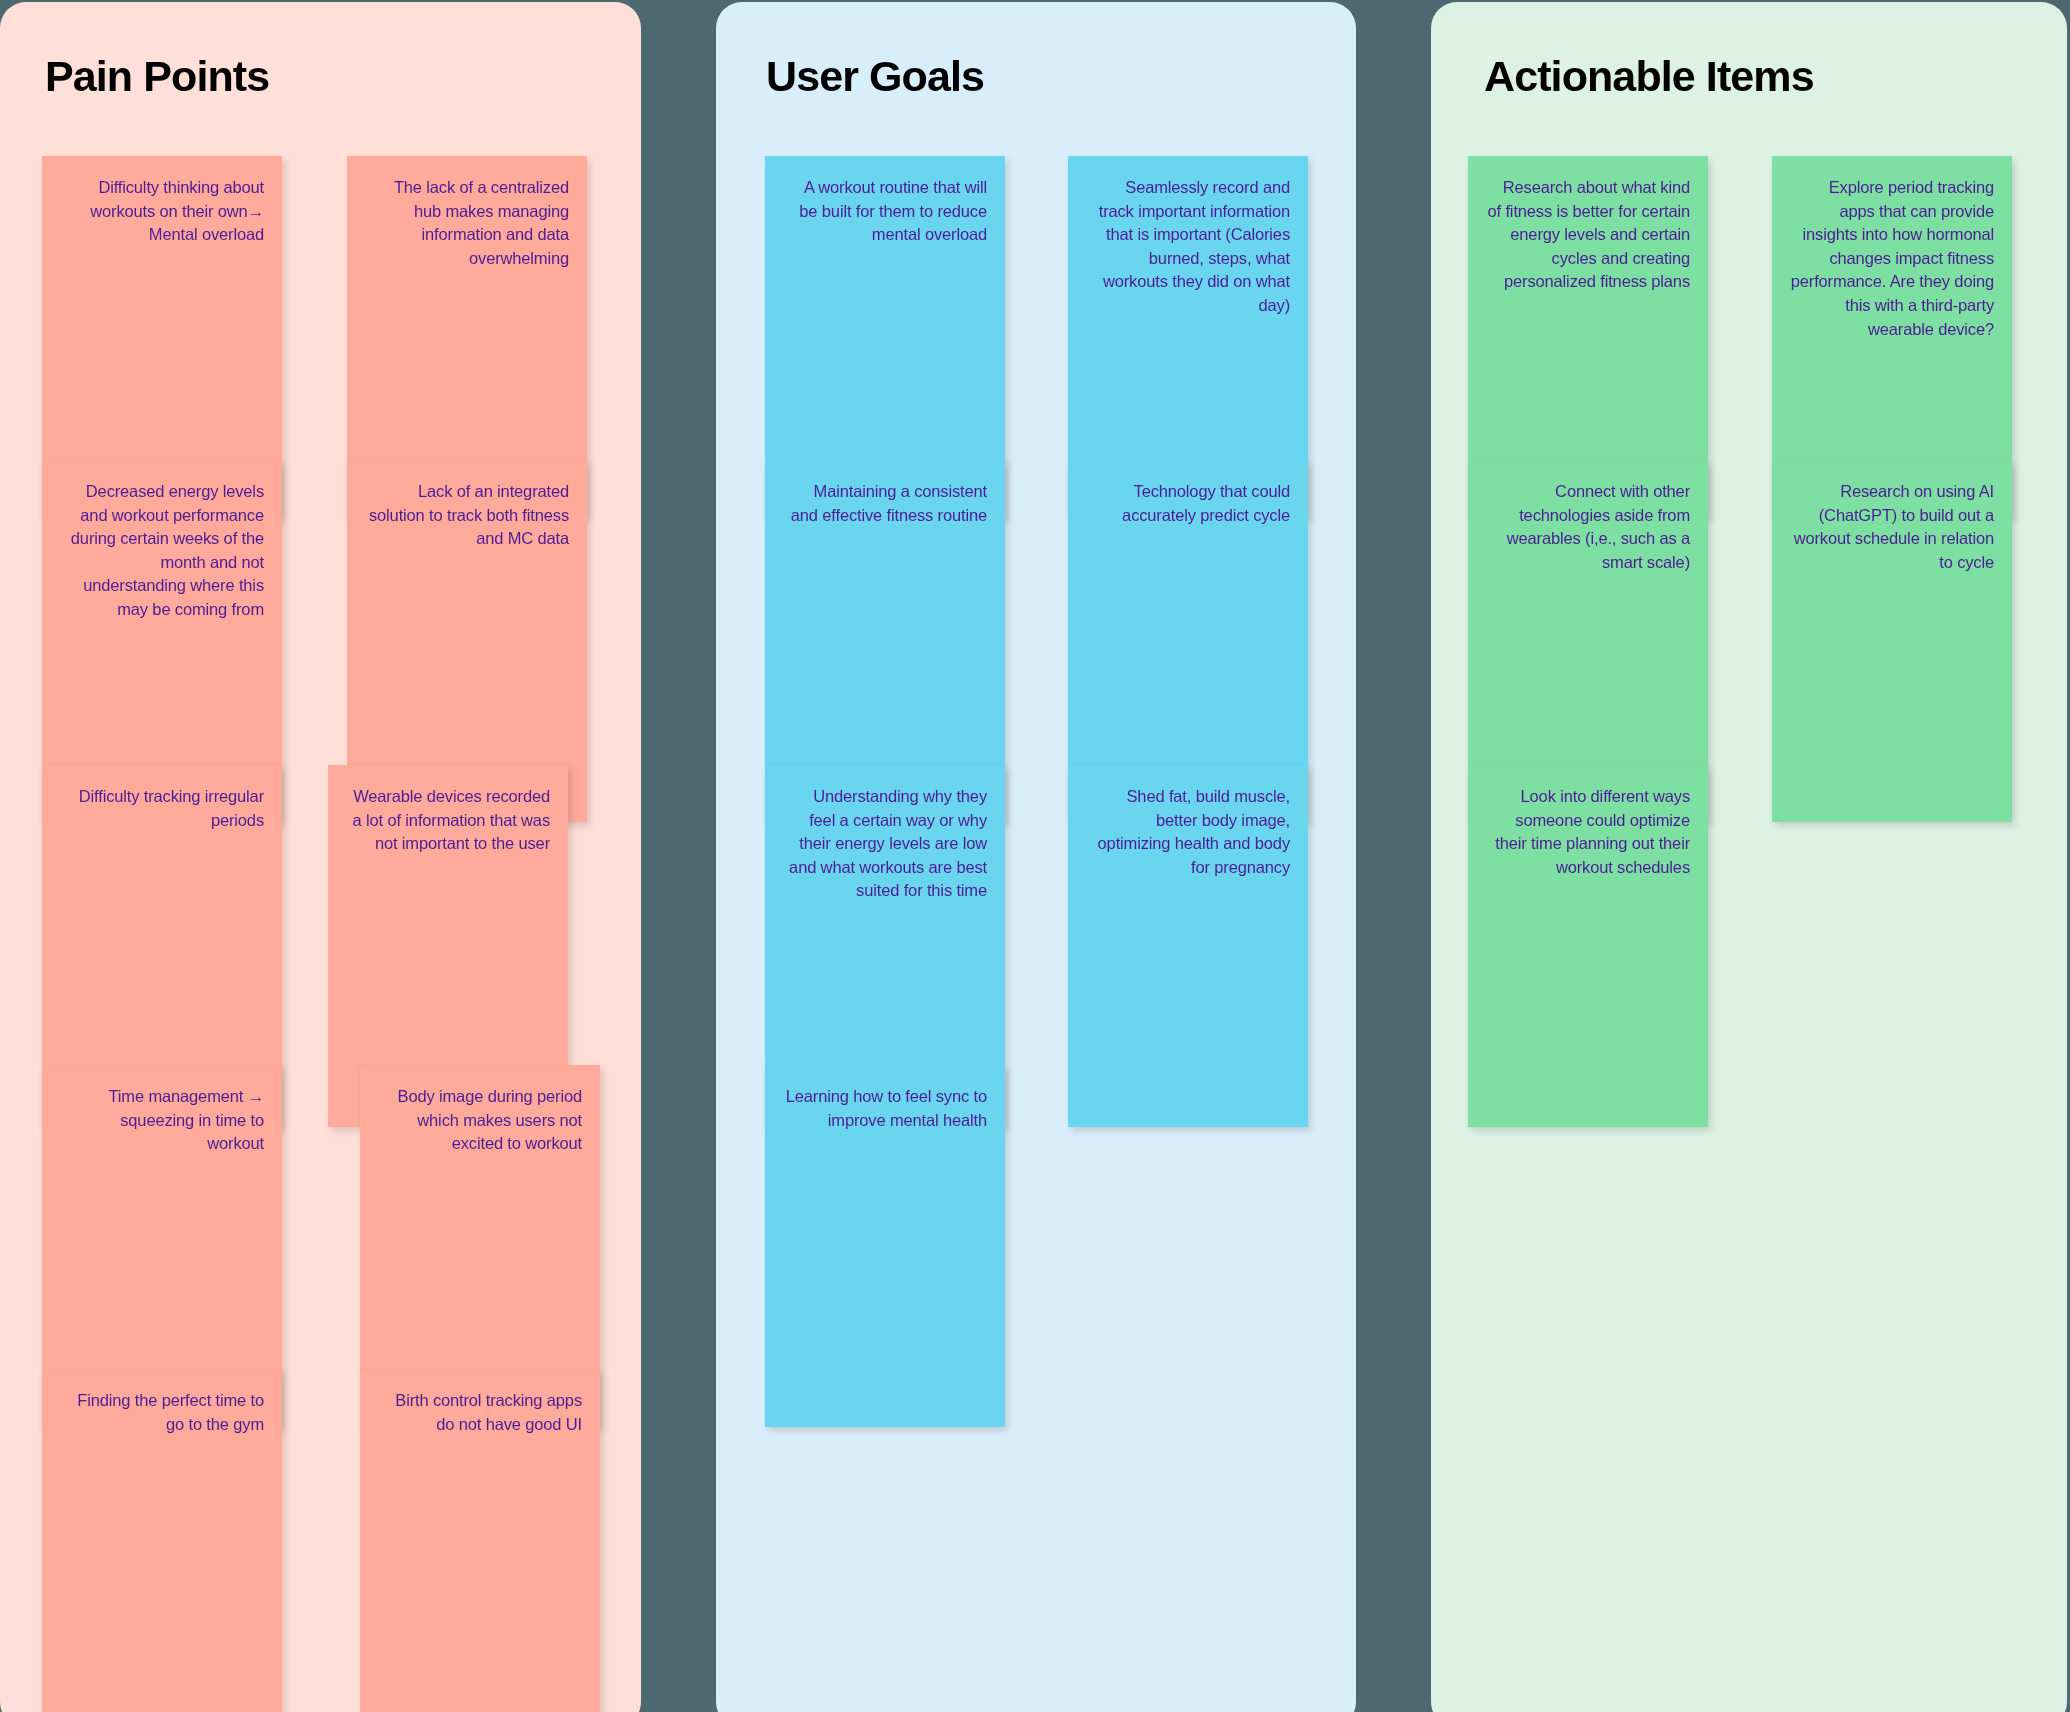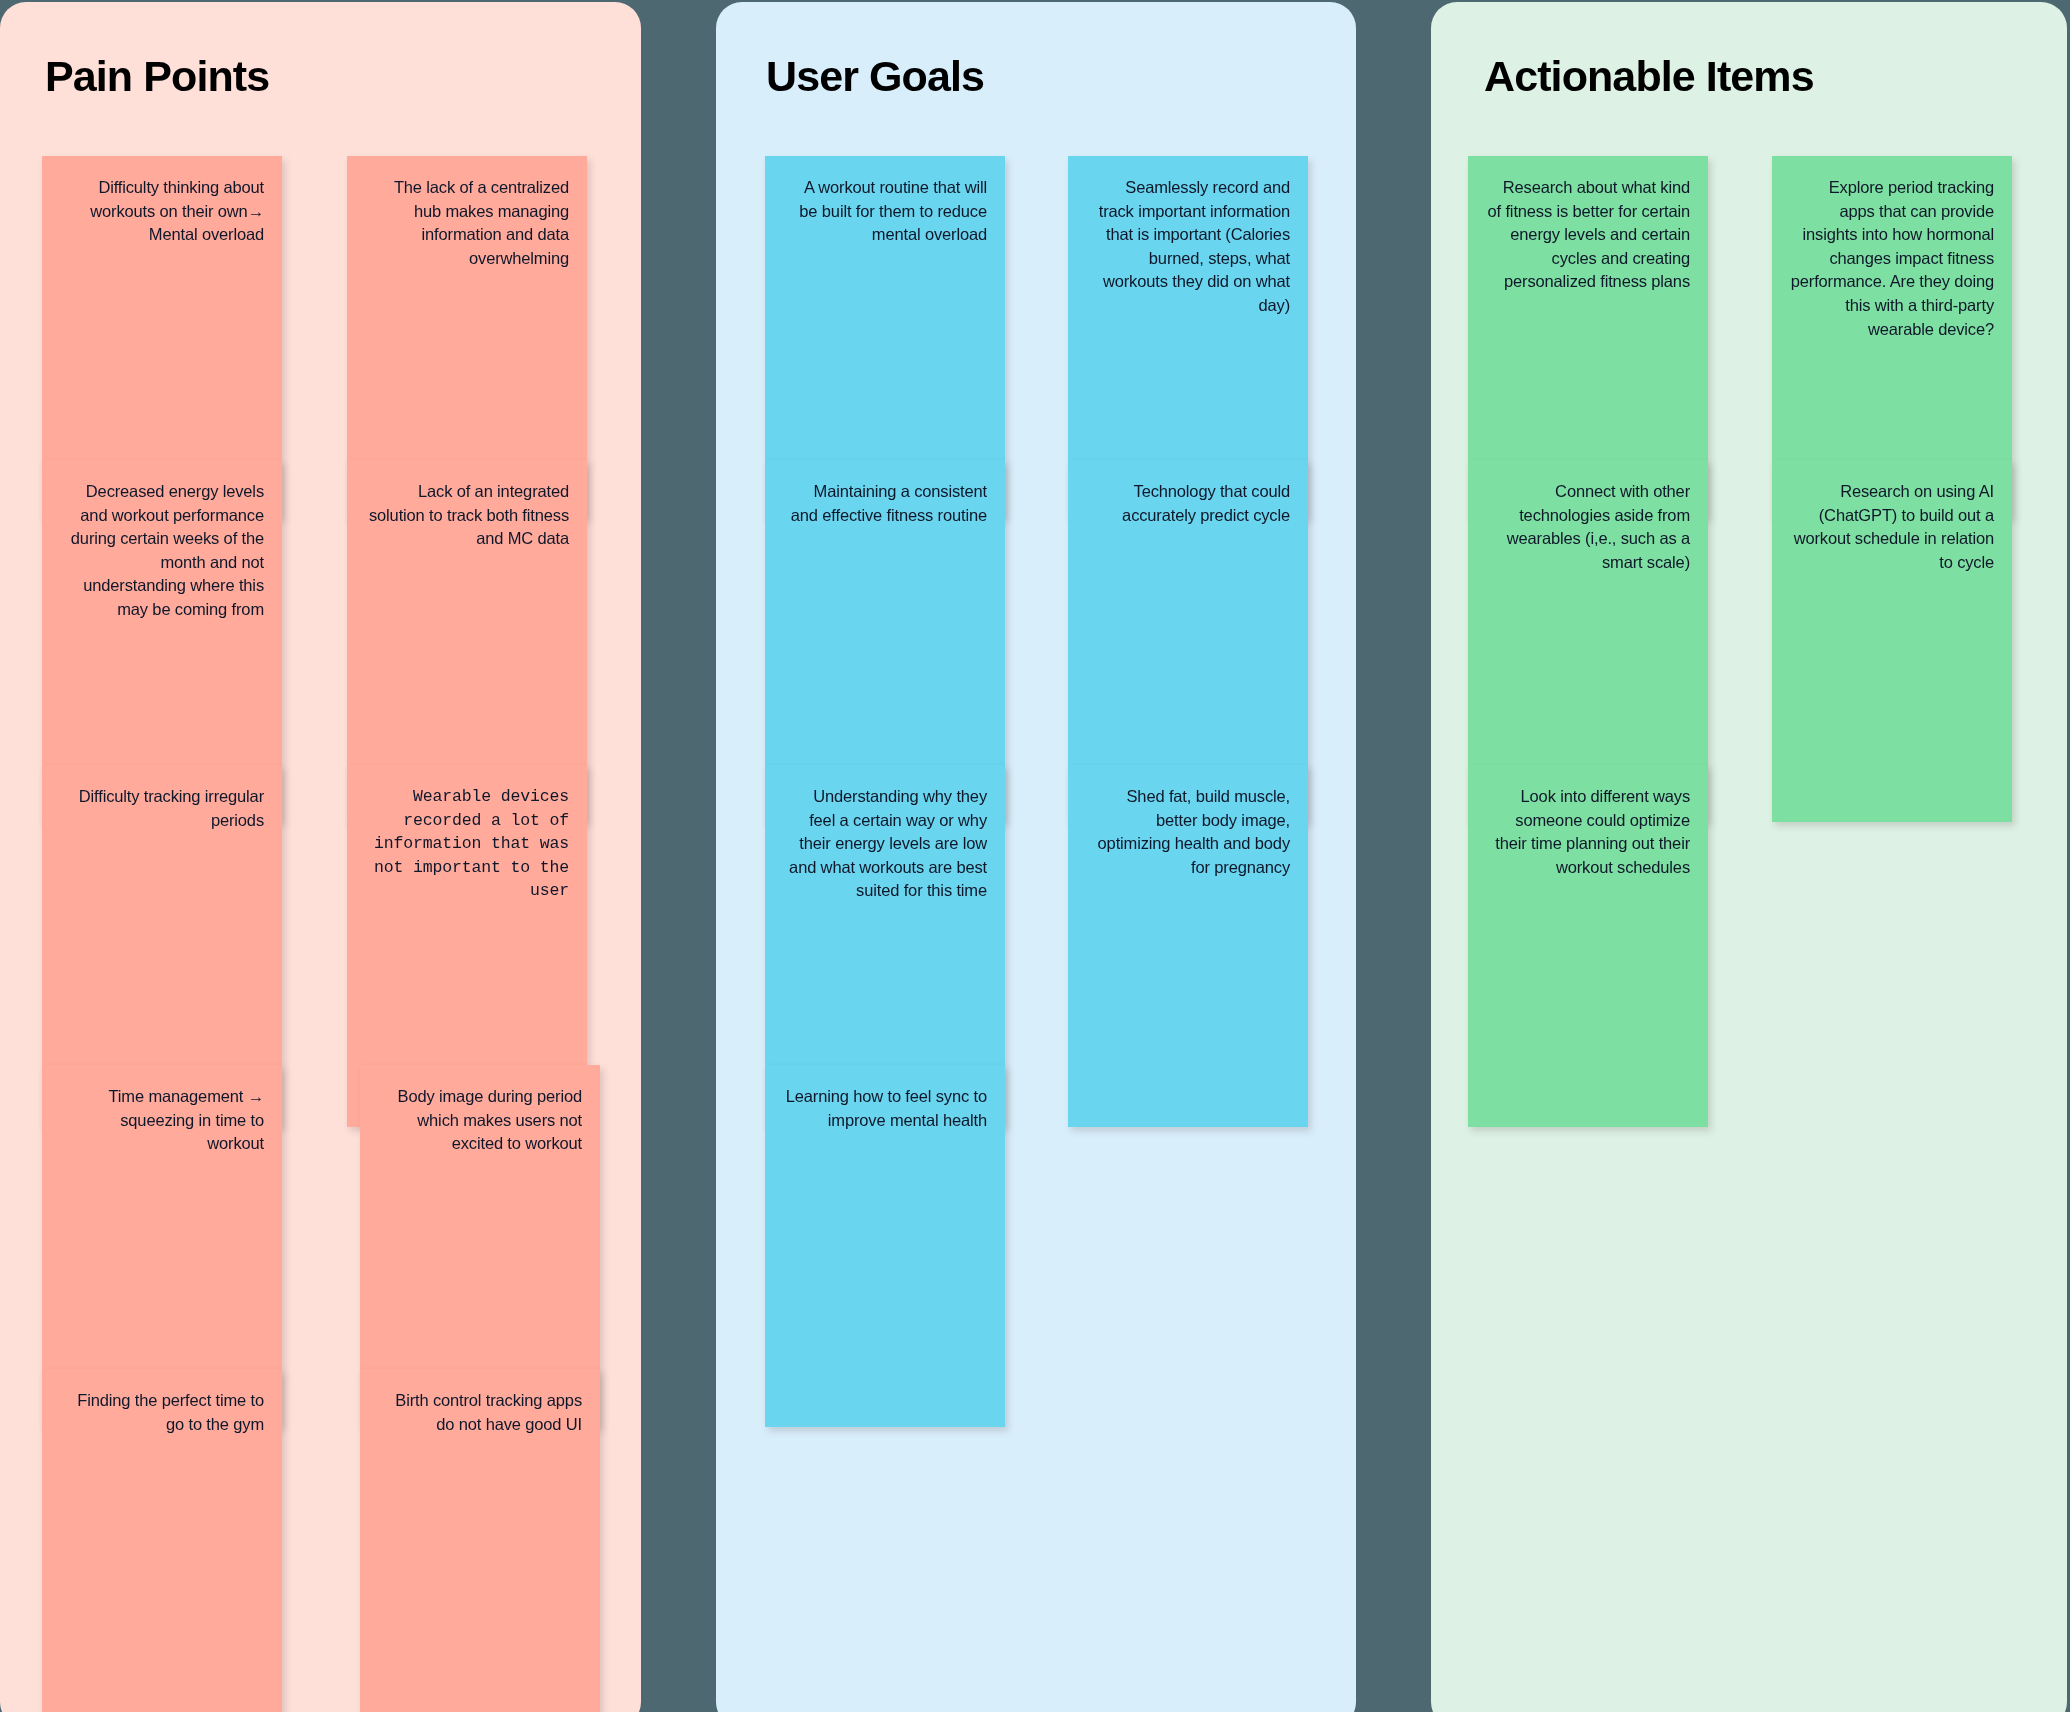--- a/index.html
+++ b/index.html
@@ -50,36 +50,36 @@
   .cards { position: absolute; inset: 0; }
 
   .card {
     position: absolute;
     width: 240px;
     height: 362px;
     padding: 20px 18px 14px 18px;
     box-shadow: 3px 4px 7px rgba(60, 40, 40, 0.17);
     font-size: 16.5px;
     line-height: 1.43;
-    color: #0f172a;
+    color: #4c1d95;
     letter-spacing: -0.15px;
     overflow: hidden;
   }
 
   .card-pink  { background: #ffaa9b; }
   .card-blue  { background: #6ad5ee; }
   .card-green { background: #7ddfa1; }
 
   
   .c-p-0 { left: 42px;  top: 156px; }
   .c-p-1 { left: 347px; top: 156px; }
   .c-p-2 { left: 42px;  top: 460px; }
   .c-p-3 { left: 347px; top: 460px; }
   .c-p-4 { left: 42px;  top: 765px; }
-  .c-p-5 { left: 347px; top: 765px; font-family: Liberation Mono, monospace; }
+  .c-p-5 { left: 328px; top: 765px; }
   .c-p-6 { left: 42px;  top: 1065px; }
   .c-p-7 { left: 360px; top: 1065px; }
   .c-p-8 { left: 42px;  top: 1369px; }
   .c-p-9 { left: 360px; top: 1369px; }
 
   
   .c-g-0 { left: 765px;  top: 156px; }
   .c-g-1 { left: 1068px; top: 156px; }
   .c-g-2 { left: 765px;  top: 460px; }
   .c-g-3 { left: 1068px; top: 460px; }

